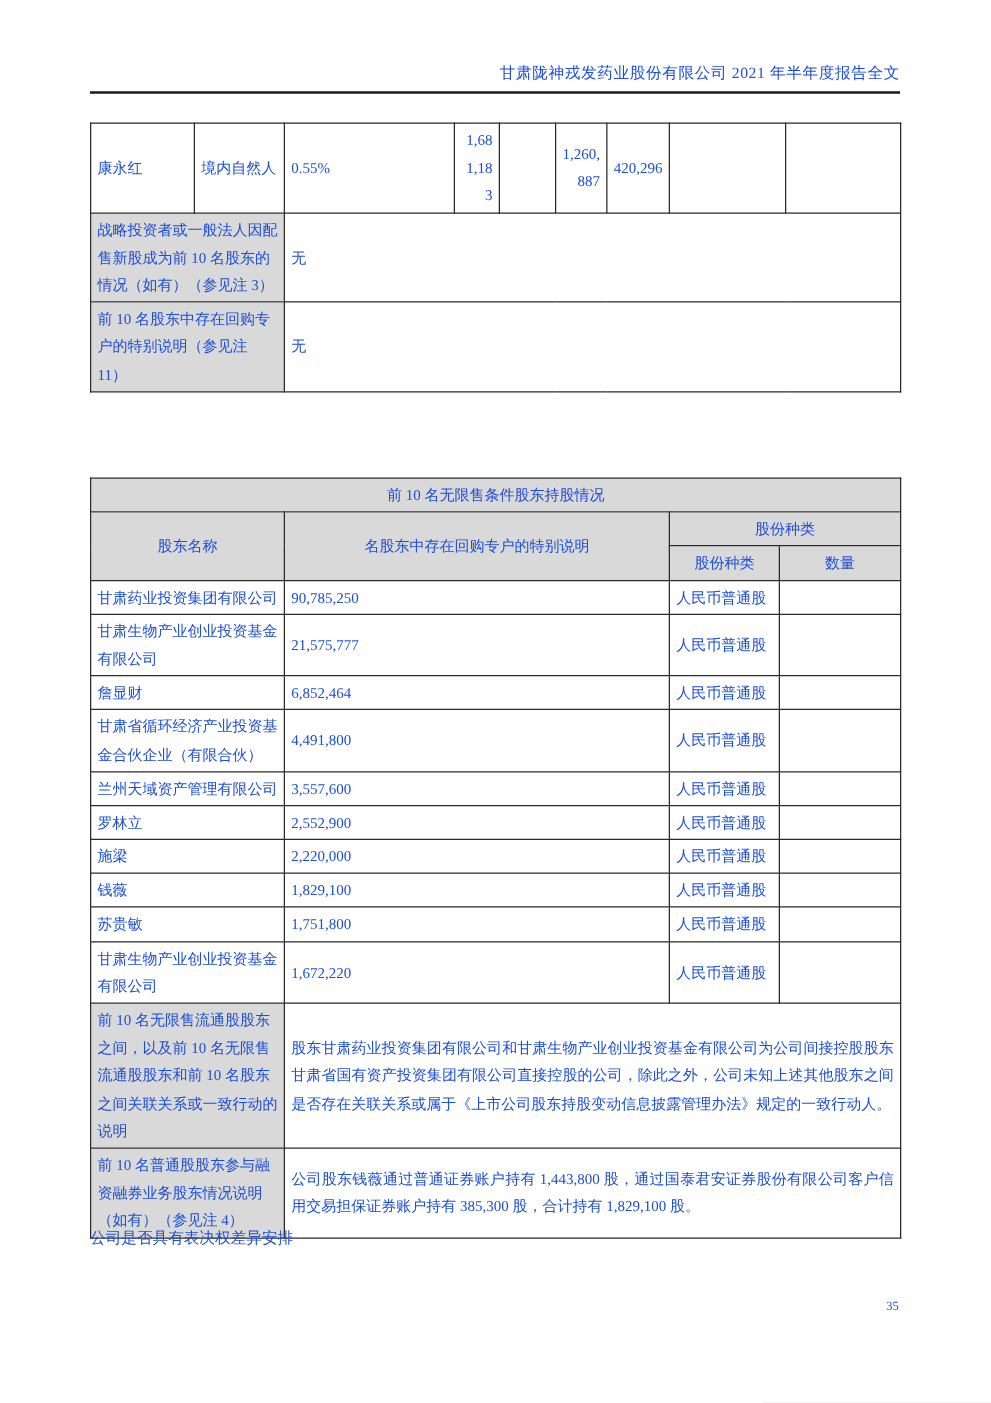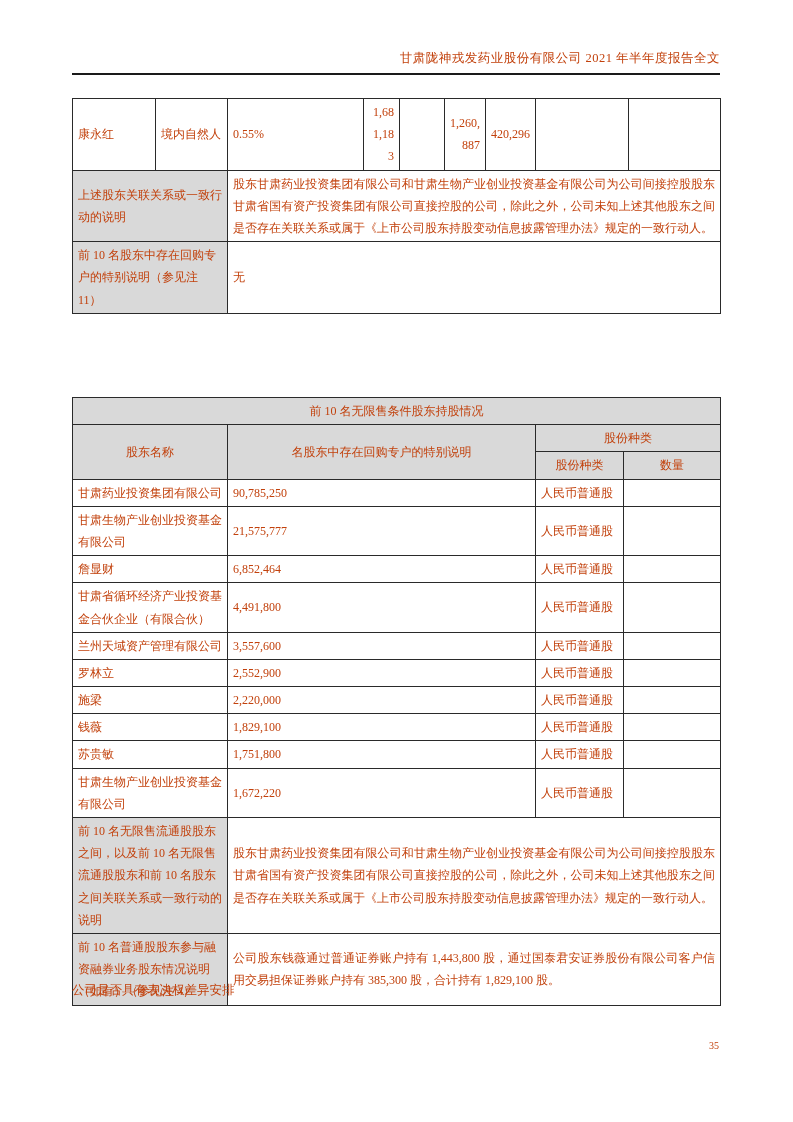--- a/index.html
+++ b/index.html
@@ -1,21 +1,21 @@
 <!DOCTYPE html>
 <html><head>
 <meta charset="utf-8">
 <style>
   html,body { margin:0; padding:0; background:#e8e8e8; }
   .page {
     position:relative;
     width:793px; height:1122px;
     background:#ffffff;
     font-family:"Liberation Serif","DejaVu Serif",serif;
-    color:#c2410c;
+    color:#1d4ed8;
     overflow:hidden;
     margin:0 auto;
   }
   .doc-header {
     position:absolute; top:50px; left:72px; width:648px;
     text-align:right; font-size:12.5px; letter-spacing:0.5px;
     padding-bottom:6px; border-bottom:2px solid #1a1a1a;
   }
   table.rpt {
     position:absolute; left:72px; width:648px;
@@ -65,32 +65,32 @@
       <td>康永红</td>
       <td>境内自然人</td>
       <td class="rgt">0.55%</td>
       <td class="wrapnum">1,681,183</td>
       <td></td>
       <td class="wrapnum">1,260,887</td>
       <td class="rgt">420,296</td>
       <td></td>
       <td></td>
     </tr>
-    <tr style="height:70px">
-      <td colspan="2" class="gray">上述股东关联关系或一致行动的说明</td>
-      <td colspan="7" class="jst">股东甘肃药业投资集团有限公司和甘肃生物产业创业投资基金有限公司为公司间接控股股东甘肃省国有资产投资集团有限公司直接控股的公司，除此之外，公司未知上述其他股东之间是否存在关联关系或属于《上市公司股东持股变动信息披露管理办法》规定的一致行动人。</td>
+    <tr style="height:62px">
+      <td colspan="2" class="gray">战略投资者或一般法人因配售新股成为前 10 名股东的情况（如有）（参见注 3）</td>
+      <td colspan="7">无</td>
     </tr>
     <tr style="height:44px">
       <td colspan="2" class="gray">前 10 名股东中存在回购专户的特别说明（参见注 11）</td>
       <td colspan="7">无</td>
     </tr>
   </tbody>
     </table>
 
-  <table class="rpt" style="top:397px;padding-left:20px;">
+  <table class="rpt" style="top:382px;padding-left:20px;">
     <colgroup>
       <col style="width:155px">
         <col style="width:308px">
         <col style="width:88px">
         <col style="width:97px">
     </colgroup>
     <tbody>
         <tr style="height:27px">
       <td colspan="4" class="gray ctr">前 10 名无限售条件股东持股情况</td>
     </tr>

